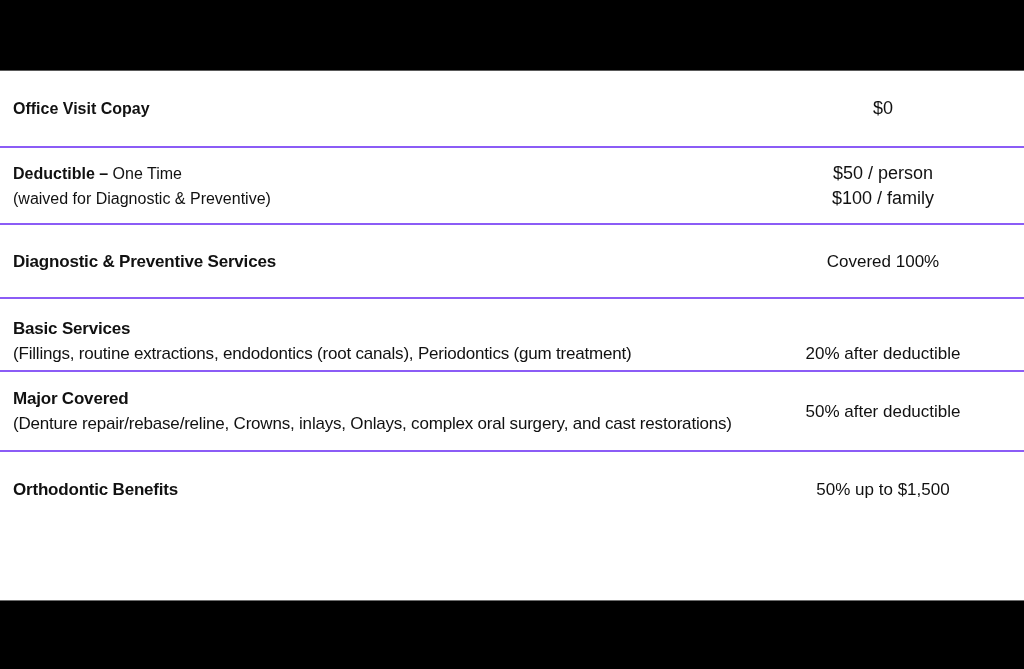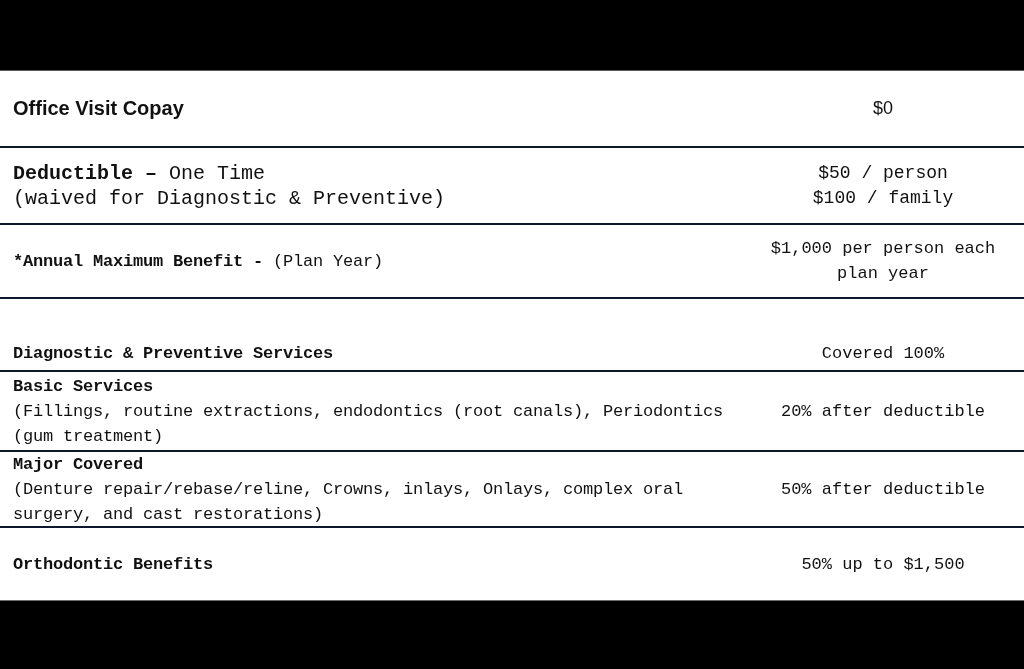--- a/index.html
+++ b/index.html
@@ -34,40 +34,40 @@
     border-top: 1px solid #5a5a5a;
     border-bottom: 1px solid #6e6e6e;
     box-sizing: border-box;
   }
 
   .row {
     display: flex;
     box-sizing: border-box;
     width: 100%;
   }
-  .row + .row { border-top: 2px solid #0f172a; font-family: Liberation Mono, monospace; }
+  .row + .row { border-top: 2px solid #8b5cf6; }
 
   .row:nth-child(1) { height: 75px; }
   .row:nth-child(2) { height: 77px; }
   .row:nth-child(3) { height: 74px; }
   .row:nth-child(4) { height: 73px; align-items: flex-end; }
   .row:nth-child(5) { height: 80px; }
   .row:nth-child(6) { height: 76px; }
   .row:nth-child(7) { height: 74px; }
 
   .cell {
     display: flex;
     flex-direction: column;
     justify-content: center;
     box-sizing: border-box;
   }
   .cell.left {
     flex: 1 1 auto;
     padding: 4px 8px 4px 13px;
-    font-size: 20px;
+    font-size: 16px;
     line-height: 25px;
   }
   .cell.right {
     width: 282px;
     flex: 0 0 282px;
     padding: 4px 10px;
     text-align: center;
     font-size: 18px;
     line-height: 25px;
   }
@@ -104,28 +104,20 @@
     <div class="cell left">
       <div><span class="b">Deductible –</span> <span>One Time</span></div>
       <div>(waived for Diagnostic &amp; Preventive)</div>
     </div>
     <div class="cell right">
       <div class="value">$50 / person</div>
       <div class="value">$100 / family</div>
     </div>
   </div>
 
-  <div class="row condensed">
-    <div class="cell left">
-      <div><span class="b">*Annual Maximum Benefit -</span> <span>(Plan Year)</span></div>
-    </div>
-    <div class="cell right">
-      <div class="value">$1,000 per person each plan year</div>
-    </div>
-  </div>
 
   <div class="row condensed">
     <div class="cell left">
       <div><span class="b">Diagnostic &amp; Preventive Services</span></div>
     </div>
     <div class="cell right">
       <div class="value">Covered 100%</div>
     </div>
   </div>
 

